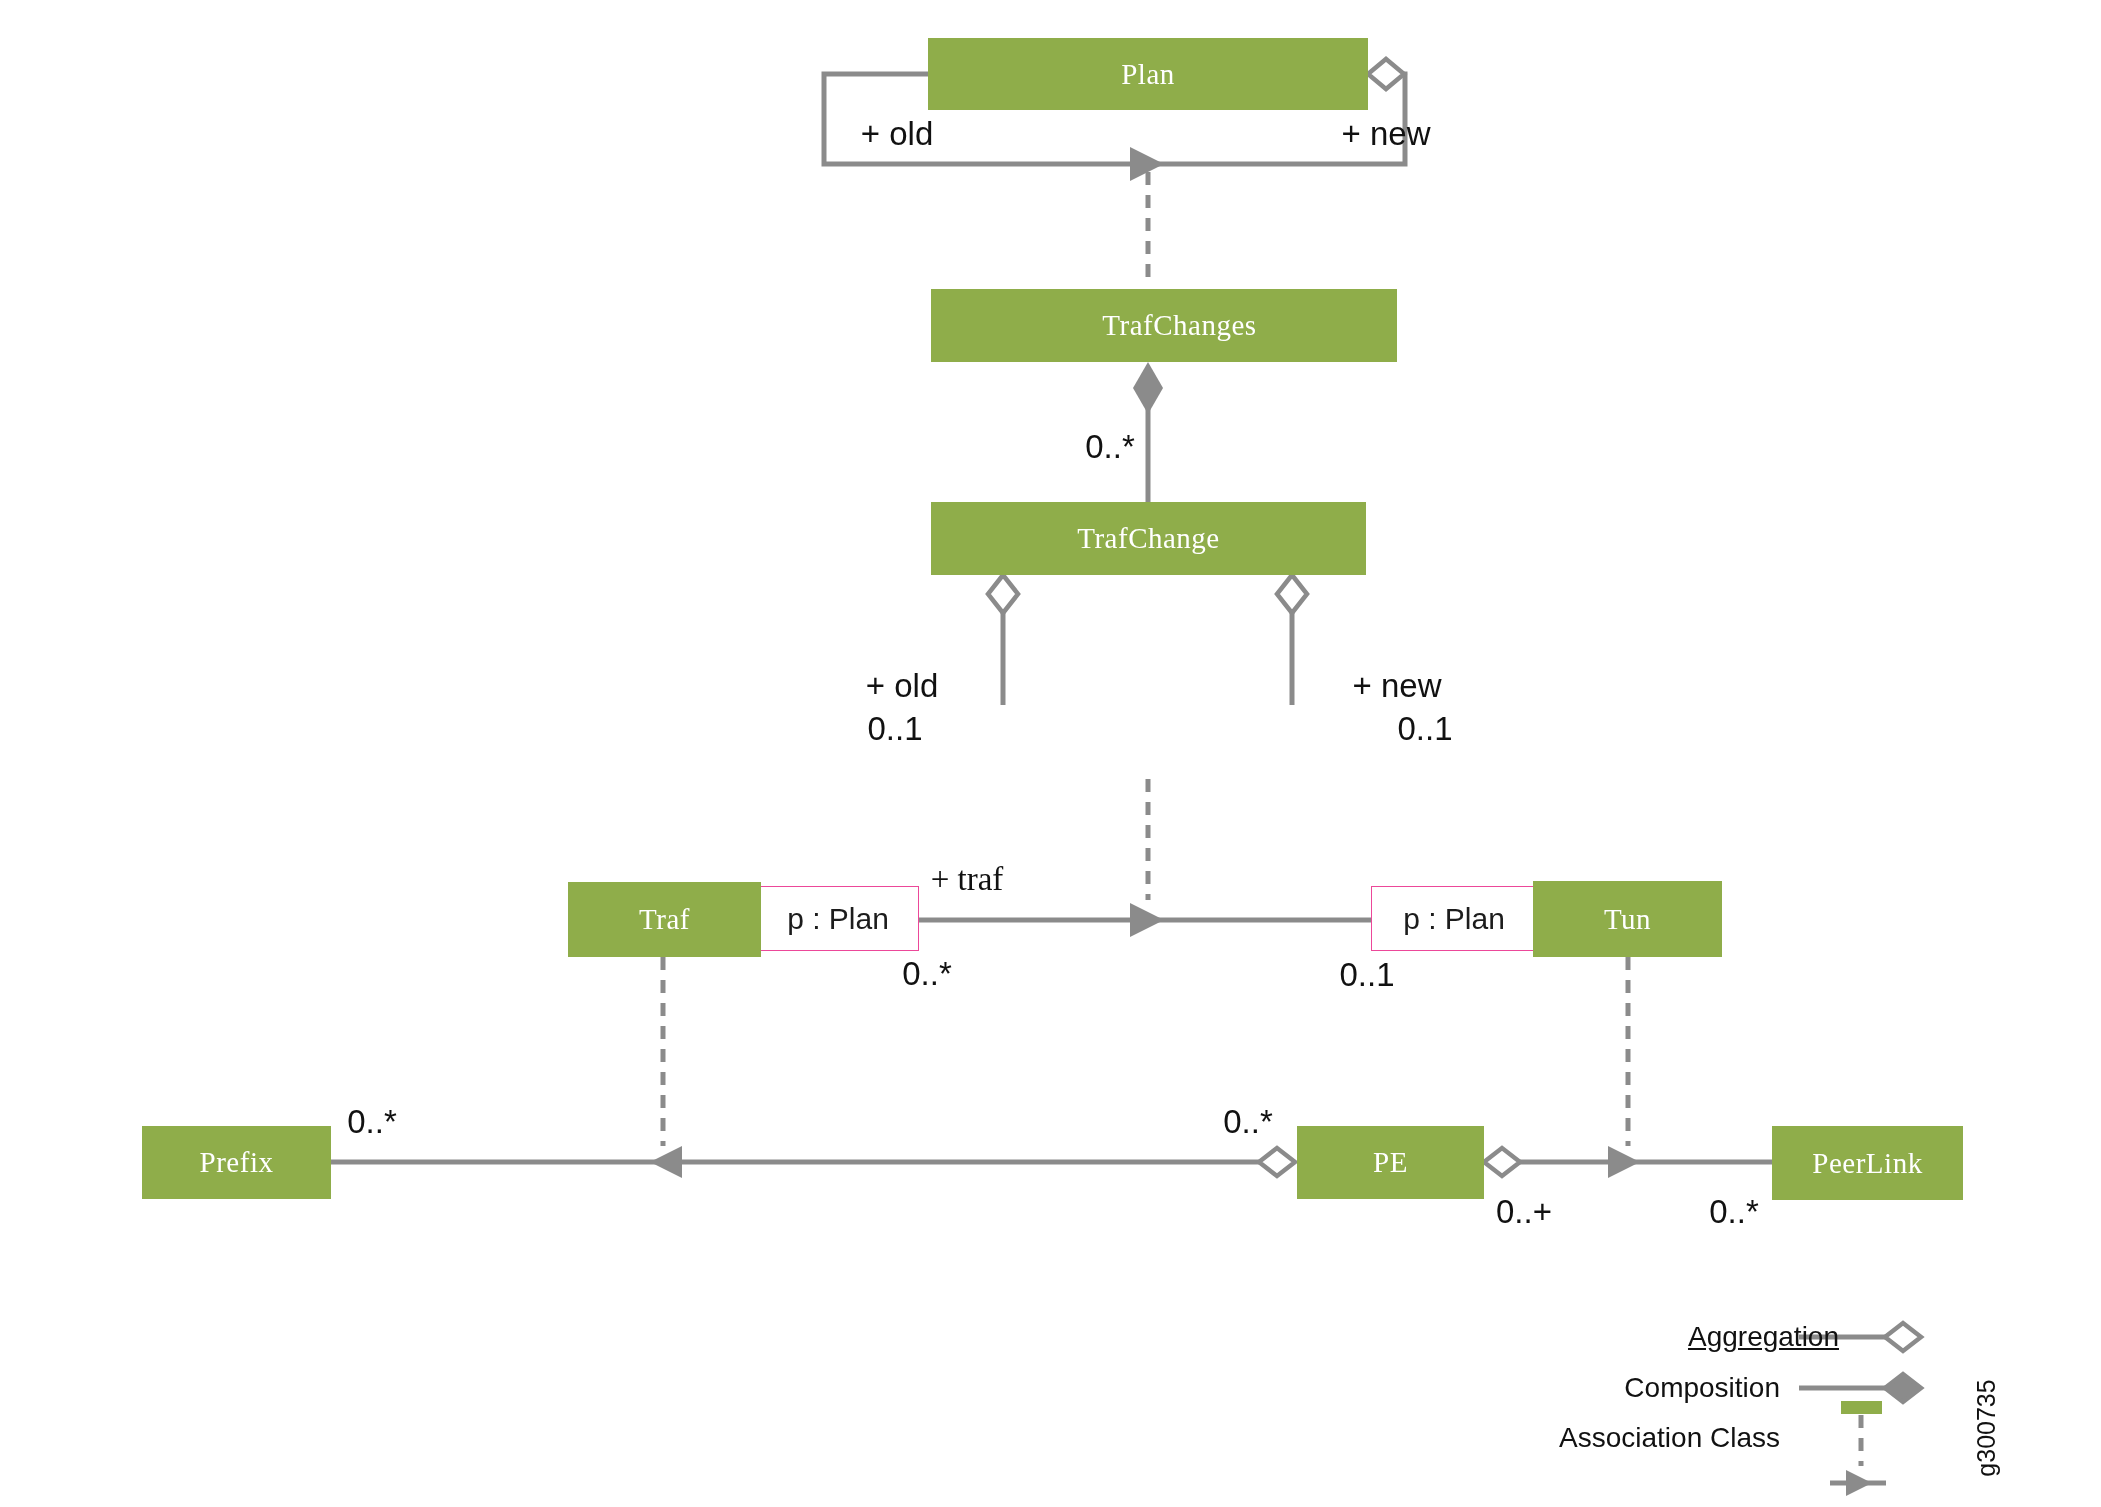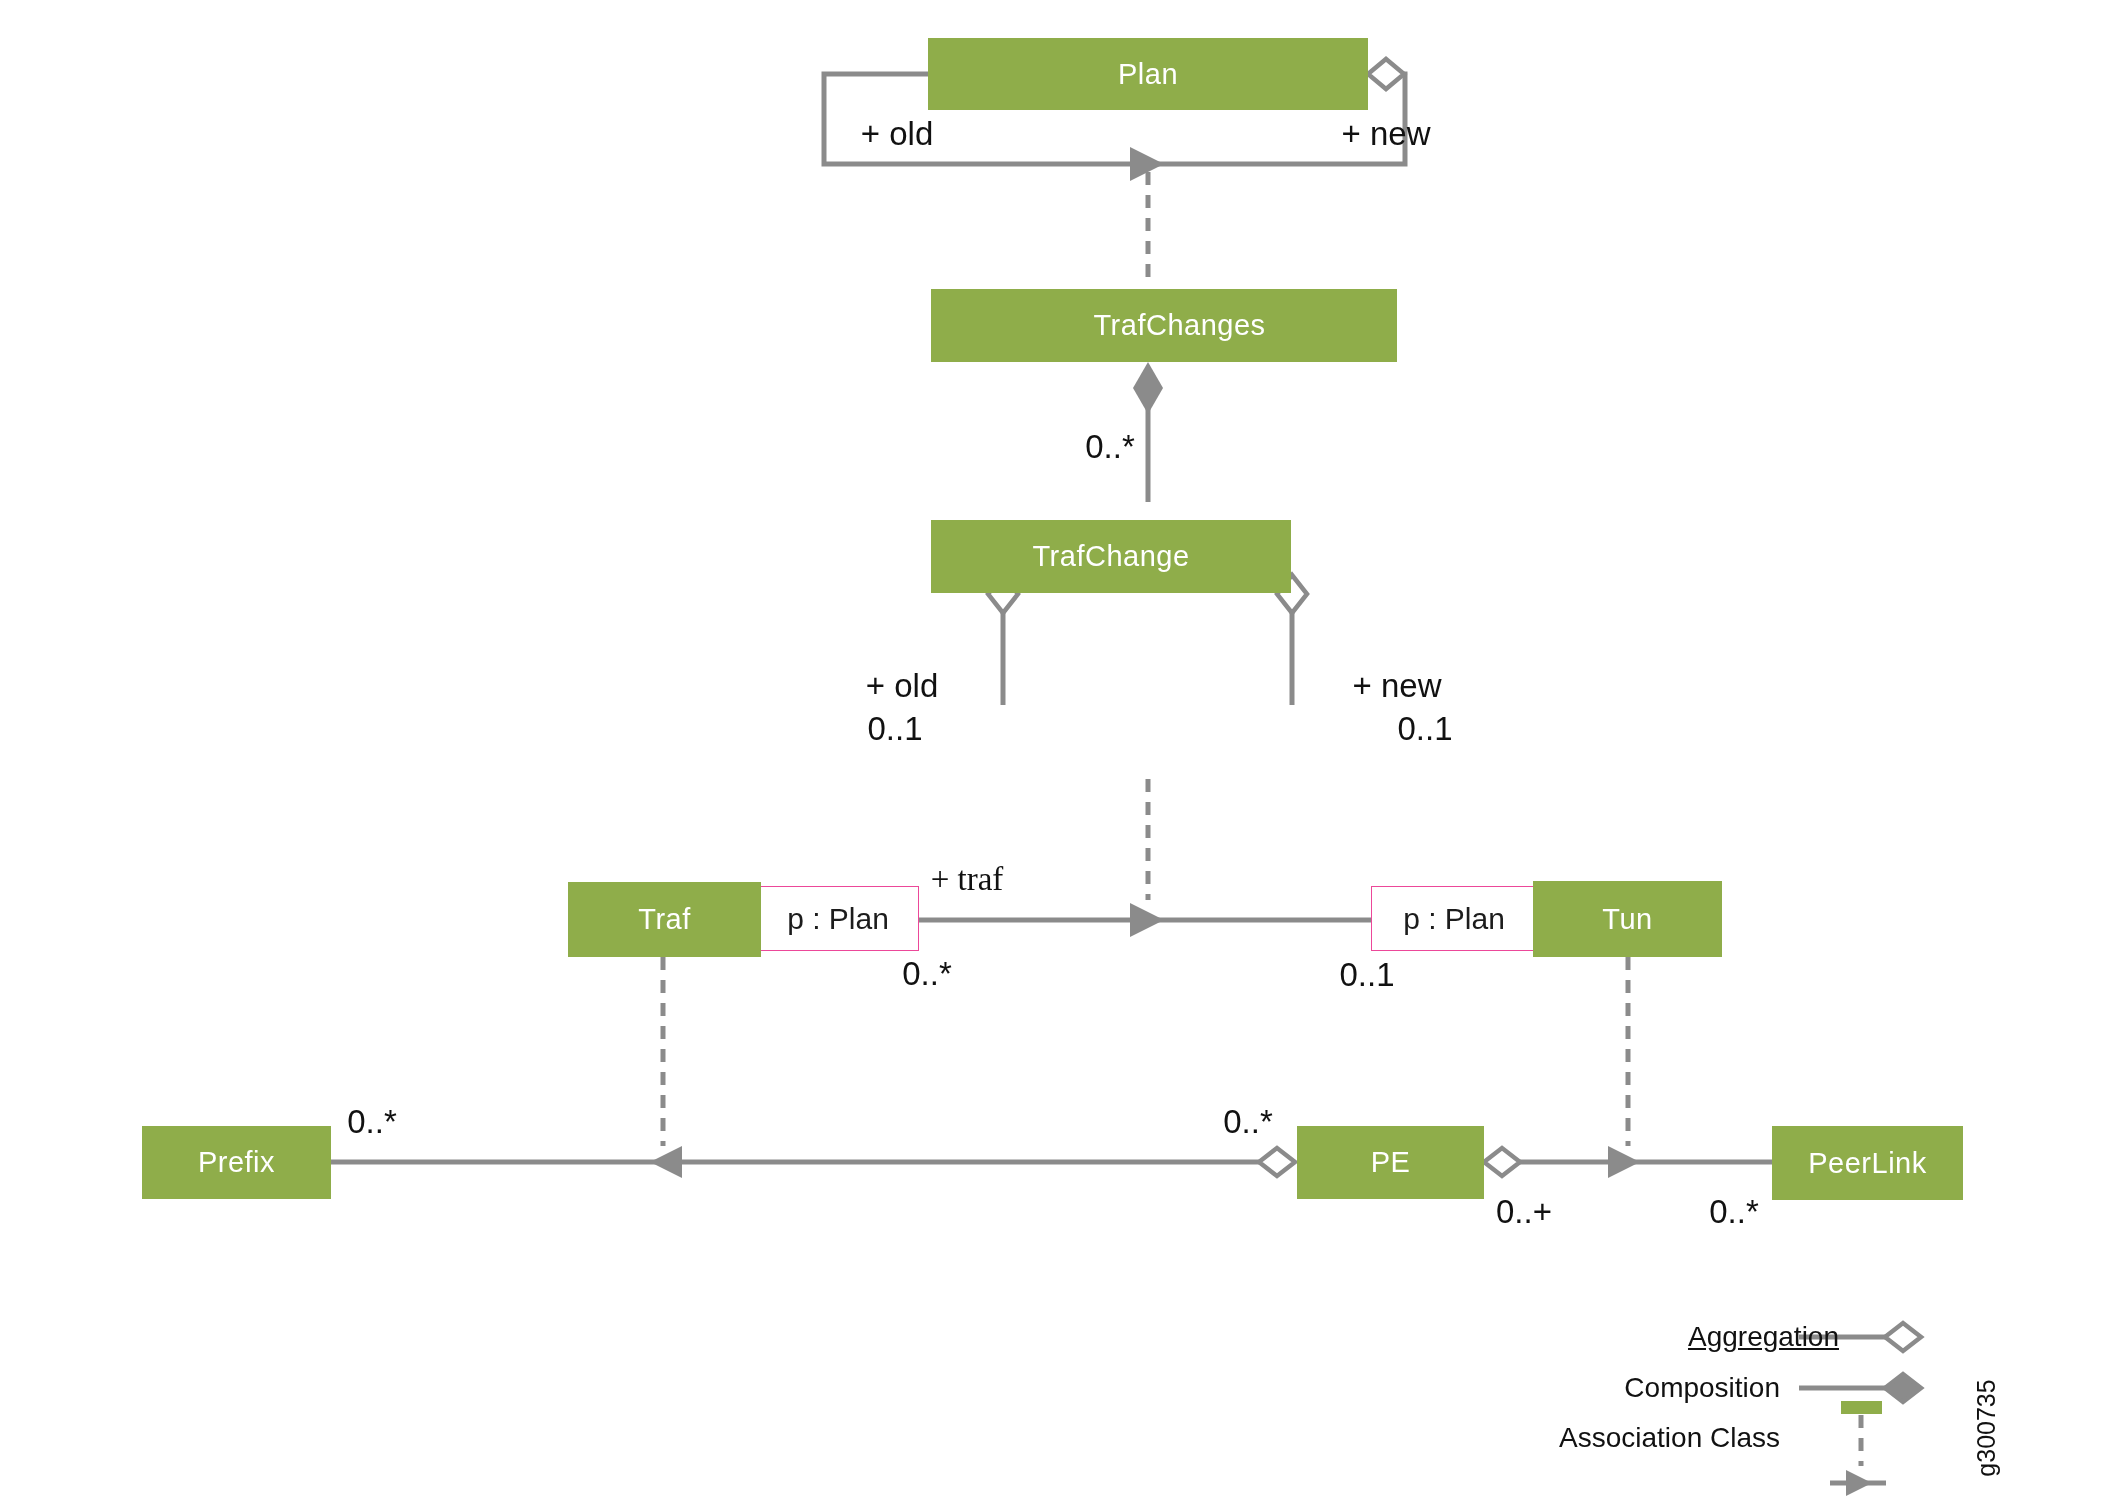--- a/index.html
+++ b/index.html
@@ -11,20 +11,21 @@
     overflow:hidden;
   }
   #connectors{position:absolute;left:0;top:0;width:2101px;height:1507px;}
   .cls{
     position:absolute;
     background:#8FAD4A;
     color:#ffffff;
     display:flex;align-items:center;justify-content:center;
     font-size:29px;
     letter-spacing:0.5px;
+    font-family:Liberation Serif, serif;
   }
   .attr{
     position:absolute;
     background:#ffffff;
     border:1px solid #ec4899;
     color:#1c1c1c;
     display:flex;align-items:center;justify-content:center;
     font-size:30px;
     box-sizing:border-box;
   }
@@ -97,21 +98,21 @@
     <line x1="1861" y1="1415" x2="1861" y2="1466" stroke="#8B8B8B" stroke-width="5" stroke-dasharray="13 10"></line>
     <line x1="1830" y1="1483" x2="1886" y2="1483" stroke="#8B8B8B" stroke-width="5"></line>
     <polygon points="1846,1470 1846,1496 1872,1483" fill="#8B8B8B"></polygon>
   </svg>
 
   <div class="attr" style="left:757px;top:886px;width:162px;height:65px;">p : Plan</div>
   <div class="attr" style="left:1371px;top:886px;width:166px;height:65px;">p : Plan</div>
 
   <div class="cls" style="left:928px;top:38px;width:440px;height:72px;">Plan</div>
   <div class="cls" style="left:931px;top:289px;width:435px;height:73px;padding-left:31px;">TrafChanges</div>
-  <div class="cls" style="left:931px;top:502px;width:360px;height:73px;margin-top:18px;">TrafChange</div>
+  <div class="cls" style="left:931px;top:502px;width:435px;height:73px;">TrafChange</div>
   <div class="cls" style="left:568px;top:882px;width:193px;height:75px;">Traf</div>
   <div class="cls" style="left:1533px;top:881px;width:189px;height:76px;">Tun</div>
   <div class="cls" style="left:142px;top:1126px;width:189px;height:73px;">Prefix</div>
   <div class="cls" style="left:1297px;top:1126px;width:187px;height:73px;">PE</div>
   <div class="cls" style="left:1772px;top:1126px;width:191px;height:74px;">PeerLink</div>
 
   <div class="lbl" style="left:897px;top:134px;">+ old</div>
   <div class="lbl" style="left:1386px;top:134px;">+ new</div>
   <div class="lbl" style="left:1110px;top:447px;">0..*</div>
   <div class="lbl" style="left:902px;top:686px;">+ old</div>

